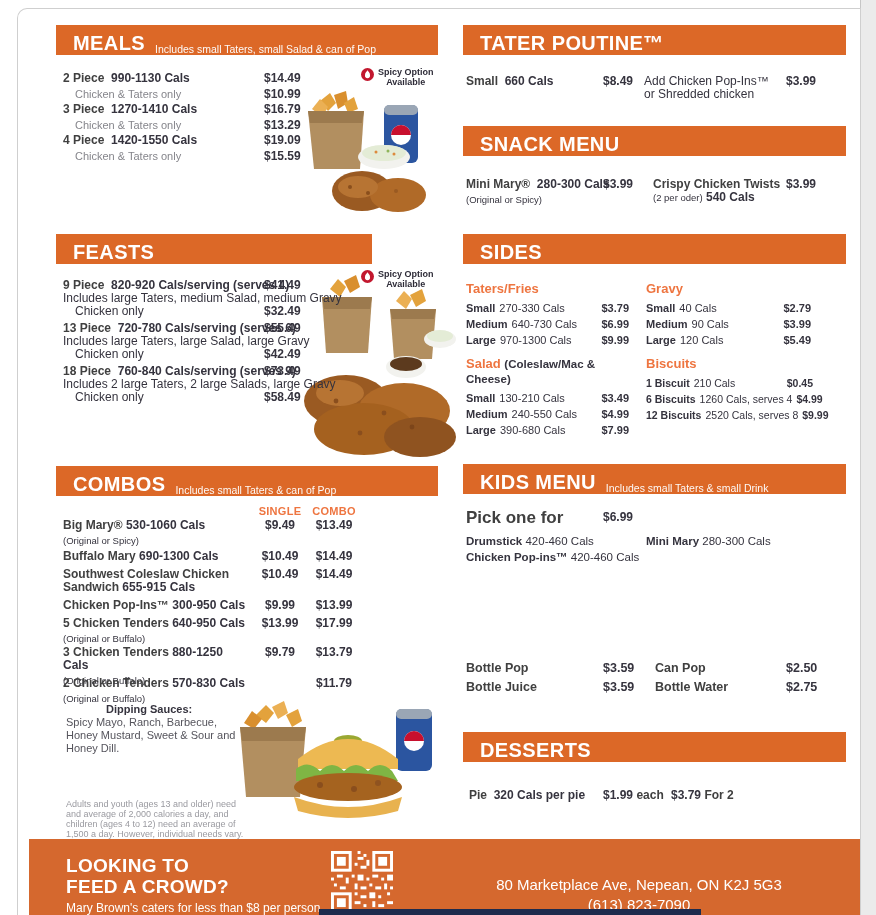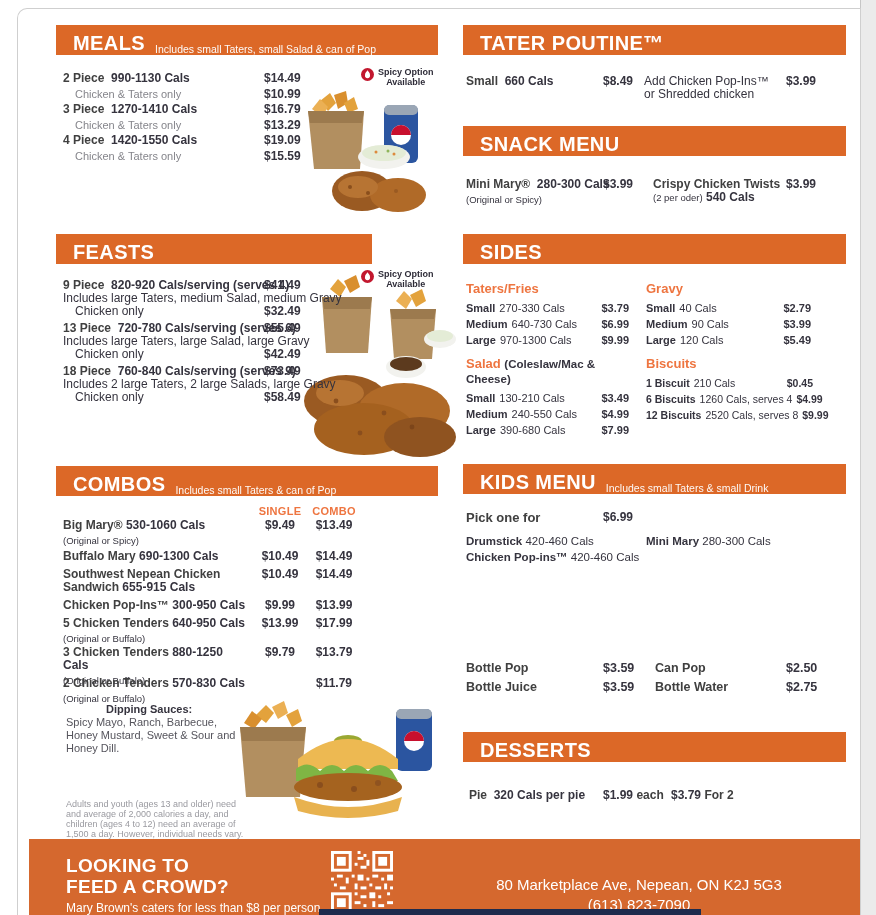--- a/index.html
+++ b/index.html
@@ -224,21 +224,21 @@
     <span class="cs2">$13.49</span>
     <div class="cnote">(Original or Spicy)</div>
   </div>
   <div class="crow" style="top:541px;">
     <span class="on">Buffalo Mary</span>
     <span class="cl">690-1300 Cals</span>
     <span class="cs1">$10.49</span>
     <span class="cs2">$14.49</span>
   </div>
   <div class="crow" style="top:559px;">
-    <span class="on">Southwest Nepean Chicken Sandwich</span>
+    <span class="on">Southwest Coleslaw Chicken Sandwich</span>
     <span class="cl">655-915 Cals</span>
     <span class="cs1">$10.49</span>
     <span class="cs2">$14.49</span>
   </div>
   <div class="crow" style="top:590px;">
     <span class="on">Chicken Pop-Ins™</span>
     <span class="cl">300-950 Cals</span>
     <span class="cs1">$9.99</span>
     <span class="cs2">$13.99</span>
   </div>
@@ -401,21 +401,21 @@
         <span class="cs">2520 Cals, serves 8</span>
         <span class="pp">$9.99</span>
       </div>
   </div>
 
   <div class="bar" style="left:445px;top:455px;width:383px;">
     <span class="t">KIDS MENU</span>
     <span class="s">Includes small Taters &amp; small Drink</span>
   </div>
   <div class="rrow" style="top:502px;width:380px;">
-    <span class="on" style="font-size:13px;">Pick one for</span>
+    <span class="on" style="font-size:17px;">Pick one for</span>
     <span class="pB">$6.99</span>
   </div>
   <div class="rrow" style="top:525px;width:380px;font-size:11.5px;line-height:15.5px;">
     <span class="nm" style="font-weight:700;">Drumstick</span>
     <span>420-460 Cals</span><br>
     <span class="nm" style="font-weight:700;">Chicken Pop-ins™</span>
     <span>420-460 Cals</span>
     <span class="abs" style="left:180px;top:0;">
       <span style="font-weight:700;">Mini Mary</span>
       <span>280-300 Cals</span>

